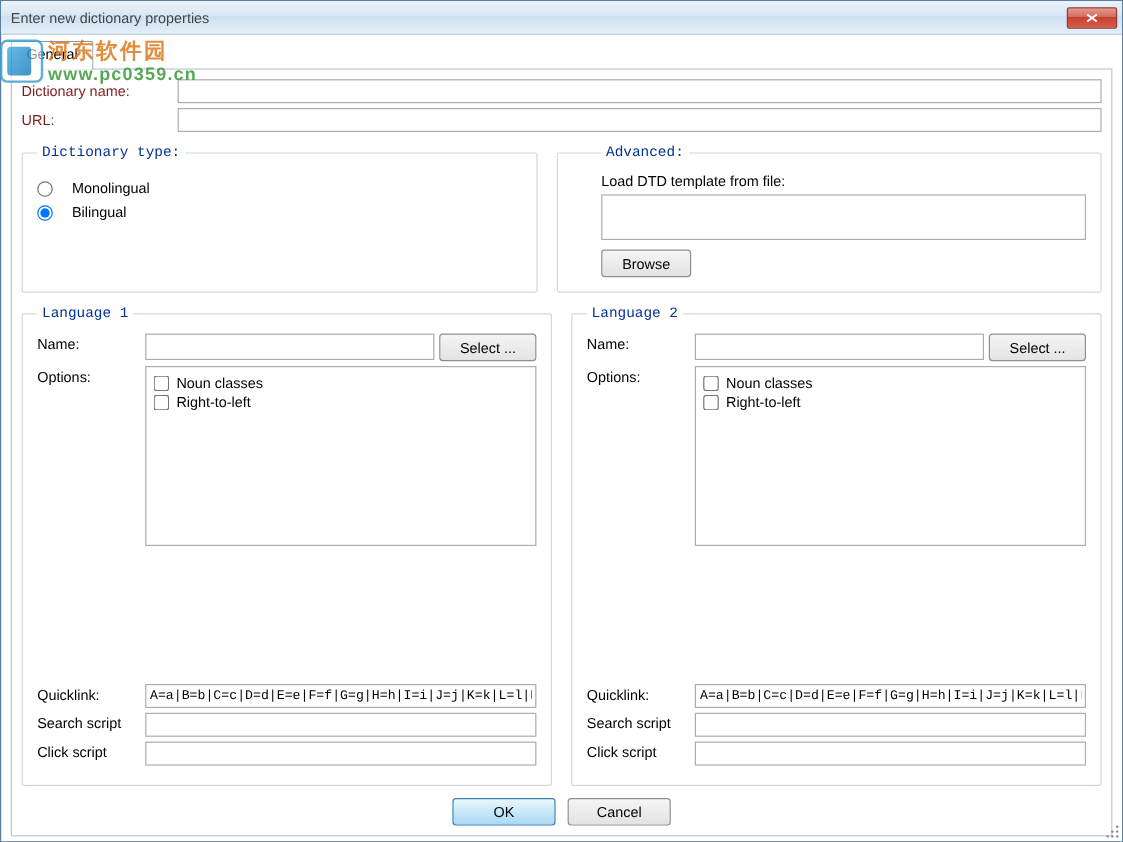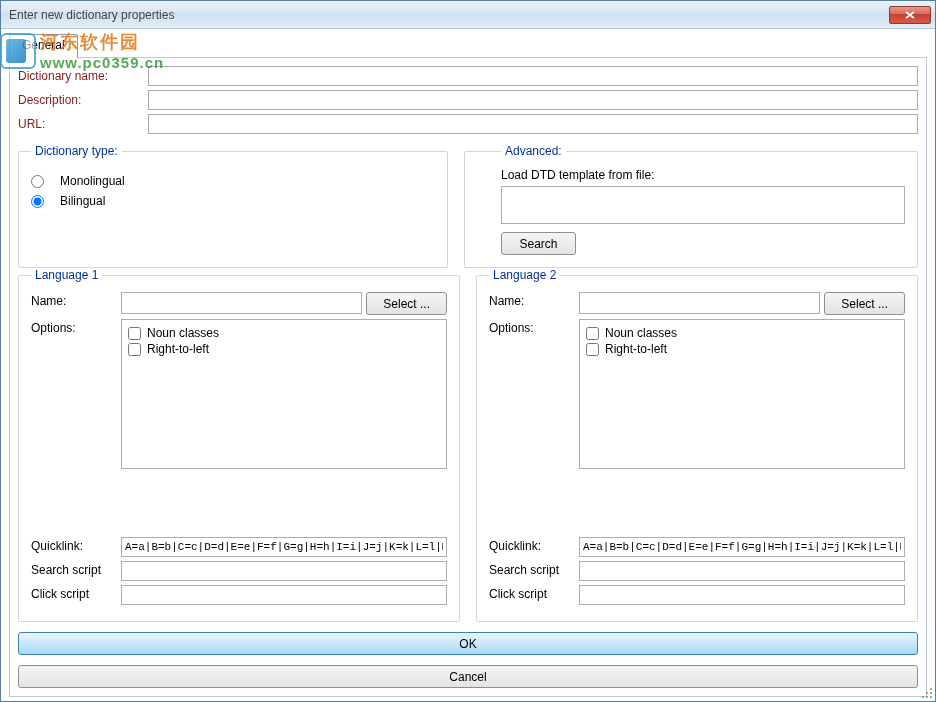--- a/index.html
+++ b/index.html
@@ -26,50 +26,50 @@
 
 .tabpanel { border: 1px solid #bcc7d8; flex: 1; padding: 8px 8px 6px 8px; display: flex; flex-direction: column; }
 
 .form-row { display: flex; align-items: center; margin-bottom: 4px; }
 .form-label { width: 130px; color: #7f1d1d; }
 .form-input { flex: 1; height: 20px; border: 1px solid #abadb3; background: #fff; padding: 0 4px; }
 
 .mid-section { display: flex; gap: 16px; margin-top: 6px; }
 
 fieldset { border: 1px solid #d0d7e0; border-radius: 2px; padding: 10px 12px 12px 12px; position: relative; }
-legend { color: #003399; padding: 0 4px; background: #fff; }
+legend { color: #003399; padding: 0 4px; background: #fff; font-family: Liberation Mono, monospace; }
 
 .fs-dict-type { flex: 1; }
 .fs-advanced { flex: 1; padding-left: 36px; }
 
 .radio-row { display: flex; align-items: center; margin: 6px 0; gap: 16px; }
 input[type=radio] { width: 13px; height: 13px; }
 
 .adv-label { margin-bottom: 4px; }
 .adv-area { width: 100%; height: 38px; border: 1px solid #abadb3; background: #fff; margin-bottom: 8px; }
 
 .btn { height: 23px; padding: 0 16px; background: linear-gradient(to bottom, #f5f5f5, #e3e3e3); border: 1px solid #8e8f8f; border-radius: 3px; cursor: pointer; font-size: 12px; min-width: 75px; }
 .btn.default { background: linear-gradient(to bottom, #eaf6fd, #a7d9f5); border-color: #3c7fb1; }
 
-.lang-section { display: flex; gap: 16px; margin-top: 0; flex: 1; min-height: 0; }
+.lang-section { display: flex; gap: 16px; margin-top: 10px; flex: 1; min-height: 0; }
 .fs-lang { flex: 1; display: flex; flex-direction: column; }
 
 .lang-row { display: flex; align-items: flex-start; margin-bottom: 4px; }
 .lang-label { width: 90px; padding-top: 2px; }
 .lang-field { flex: 1; display: flex; gap: 4px; }
 .lang-name-input { flex: 1; height: 22px; border: 1px solid #abadb3; padding: 0 4px; }
 .select-btn { min-width: 80px; }
 
 .options-box { flex: 1; border: 1px solid #abadb3; background: #fff; padding: 4px 6px; margin-bottom: 4px; min-height: 150px; }
 .chk-row { display: flex; align-items: center; gap: 6px; margin: 2px 0; }
 input[type=checkbox] { width: 13px; height: 13px; }
 
 .quicklink-input { flex: 1; height: 20px; border: 1px solid #abadb3; font-family: 'Courier New', monospace; font-size: 11px; padding: 0 3px; white-space: nowrap; overflow: hidden; background: #fff; }
 
-.buttonbar { display: flex; justify-content: center; gap: 10px; padding: 10px 0 2px 0; flex-direction: column; }
+.buttonbar { display: flex; justify-content: center; gap: 10px; padding: 10px 0 2px 0; }
 
 .resize-grip { position: absolute; right: 2px; bottom: 2px; width: 14px; height: 14px; }
 .resize-grip svg { display: block; }
 </style>
 </head>
 <body>
 
 <div class="window">
   <div class="titlebar">
     <span class="titlebar-text">Enter new dictionary properties</span>
@@ -91,24 +91,20 @@
   <div class="content">
 
     <div class="tabstrip">
       <div class="tab">General</div>
     </div>
 
     <div class="tabpanel">
 
       <div class="form-row">
         <span class="form-label">Dictionary name:</span>
-        <input class="form-input" value="" style="">
-      </div>
-      <div class="form-row">
-        <span class="form-label">Description:</span>
         <input class="form-input" value="" style="">
       </div>
       <div class="form-row">
         <span class="form-label">URL:</span>
         <input class="form-input" value="" style="">
       </div>
 
       <div class="mid-section">
         <fieldset class="fs-dict-type">
           <legend>Dictionary type:</legend>
@@ -119,21 +115,21 @@
           <label class="radio-row">
             <input type="radio" name="dtype" checked="" style="">
             <span>Bilingual</span>
           </label>
         </fieldset>
 
         <fieldset class="fs-advanced">
           <legend>Advanced:</legend>
           <div class="adv-label">Load DTD template from file:</div>
           <input class="adv-area" value="" style="">
-          <button class="btn">Search</button>
+          <button class="btn">Browse</button>
         </fieldset>
       </div>
 
       <div class="lang-section">
 
         <fieldset class="fs-lang">
           <legend>Language 1</legend>
 
           <div class="lang-row">
             <span class="lang-label">Name:</span>

